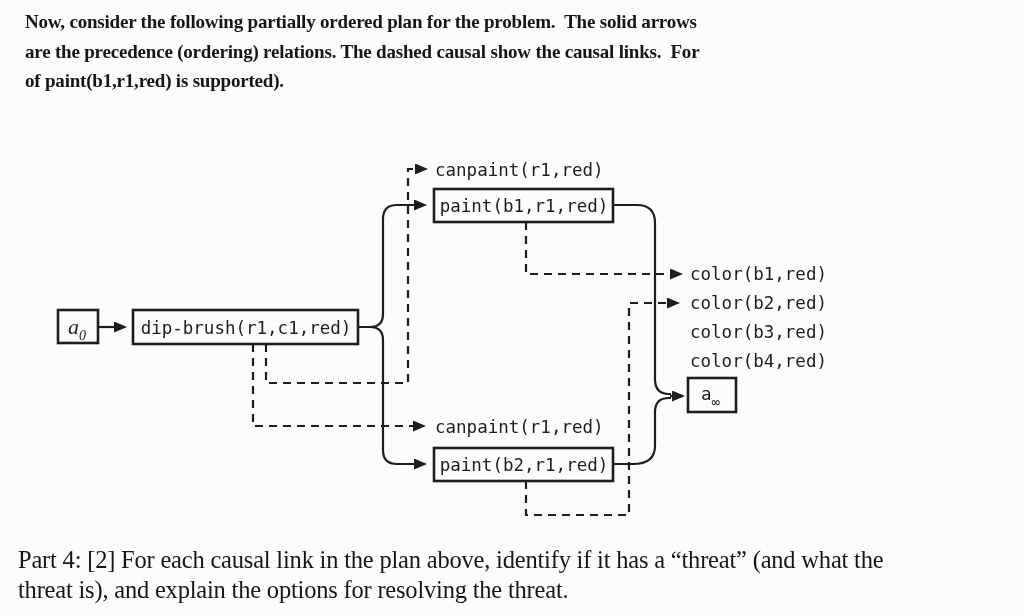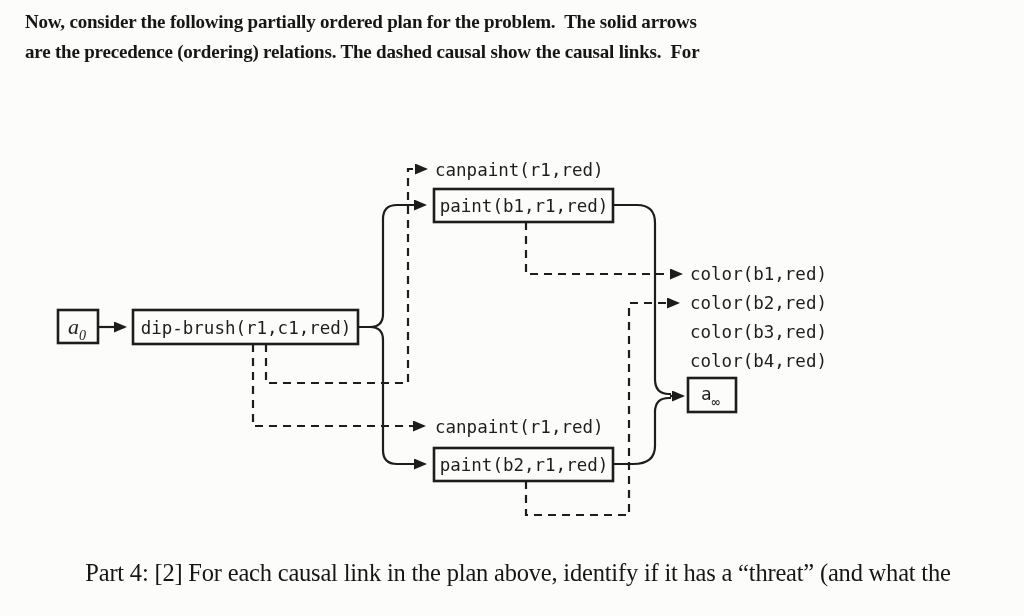--- a/index.html
+++ b/index.html
@@ -13,25 +13,24 @@
   }
   .para{position:absolute;}
   .para .line{white-space:pre;}
   .intro{
     left:25px;top:7px;width:990px;
     font-weight:bold;
     font-size:19px;line-height:29.5px;
     letter-spacing:-0.2px;
   }
   .footer-q{
-    left:18px;top:558px;width:1000px;
+    left:18px;top:545px;width:1000px;
     font-weight:normal;
     font-size:24.5px;line-height:30px;
     letter-spacing:-0.2px;
-    text-align:center;
   }
   svg.diagram{position:absolute;left:0;top:130px;width:1024px;height:400px;}
   .box{fill:#fcfcfb;stroke:#1d1d1d;stroke-width:2.6;}
   .s{fill:none;stroke:#1d1d1d;stroke-width:2.2;}
   .d{fill:none;stroke:#1d1d1d;stroke-width:2.2;stroke-dasharray:8 6;}
   .mono{
     font-family:"DejaVu Sans Mono", monospace;
     font-size:17.5px;fill:#1d1d1d;
   }
   .mono.mid{text-anchor:middle;}
@@ -41,20 +40,21 @@
   }
   .subsc{font-size:14px;}
   .mono-sub{font-size:14px;}
 </style>
 </head>
 <body>
 
 <div class="para intro">
   <div class="line">Now, consider the following partially ordered plan for the problem.  The solid arrows</div>
   <div class="line">are the precedence (ordering) relations. The dashed causal show the causal links.  For</div>
+  <div class="line">of paint(b1,r1,red) is supported).</div>
 </div>
 
 <svg class="diagram" viewBox="0 130 1024 400">
   <defs>
     <marker id="ah" markerUnits="userSpaceOnUse" markerWidth="13" markerHeight="11" refX="11" refY="5.5" orient="auto">
       <path d="M0,0 L13,5.5 L0,11 Z" fill="#1d1d1d"></path>
     </marker>
   </defs>
 
   <path class="d" d="M 266 344 V 383 H 408 V 169 H 426" marker-end="url(#ah)"></path>
@@ -87,13 +87,14 @@
   <text class="mono" x="435" y="176">canpaint(r1,red)</text>
   <text class="mono" x="435" y="433">canpaint(r1,red)</text>
   <text class="mono" x="690" y="280">color(b1,red)</text>
   <text class="mono" x="690" y="309">color(b2,red)</text>
   <text class="mono" x="690" y="338">color(b3,red)</text>
   <text class="mono" x="690" y="367">color(b4,red)</text>
 </svg>
 
 <div class="para footer-q">
   <div class="line">Part 4: [2] For each causal link in the plan above, identify if it has a “threat” (and what the</div>
+  <div class="line">threat is), and explain the options for resolving the threat.</div>
 </div>
 
 </body></html>

